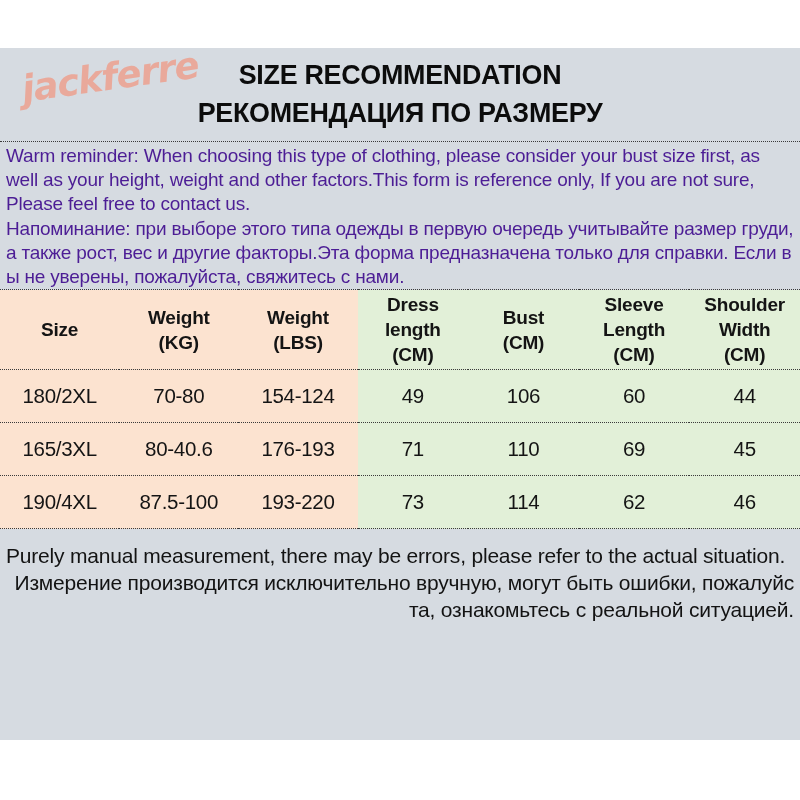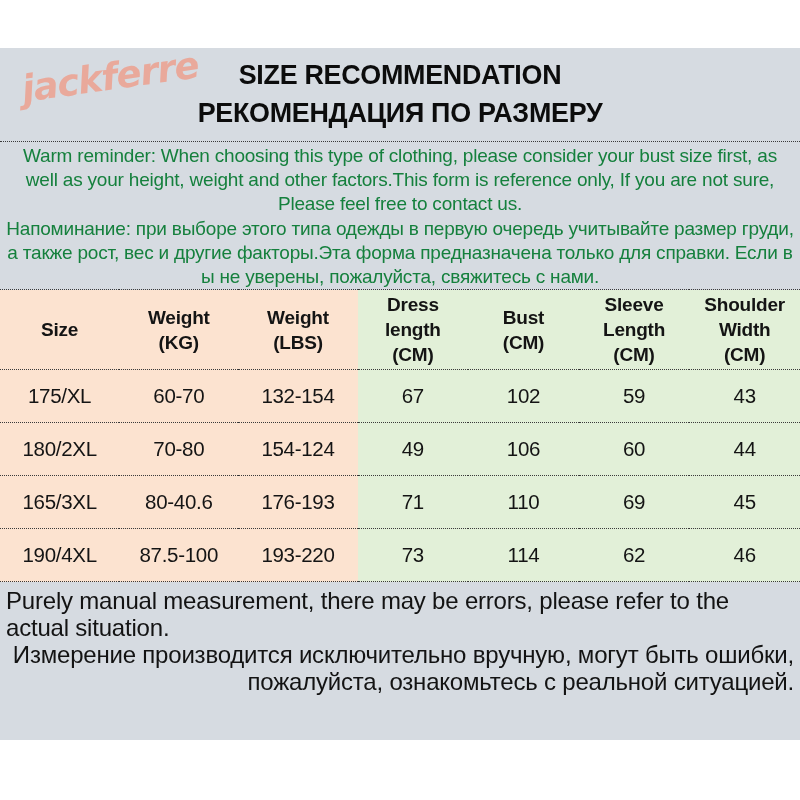--- a/index.html
+++ b/index.html
@@ -52,22 +52,21 @@
     transform:scaleX(.96);
     letter-spacing:-.3px;
   }
 
   
   .note{
     margin:2px 6px 0;
     font-size:19px;
     line-height:24px;
     letter-spacing:-.2px;
-    color:#15803d;
-    text-align:center;
+    color:#4c1d95;
   }
   .note.ru{margin-top:1px;word-break:break-all;}
 
   
   table{
     width:100%;
     border-collapse:collapse;
     table-layout:fixed;
   }
   thead tr{border-top:1.5px dotted var(--dots);border-bottom:1.5px dotted var(--dots);}
@@ -86,22 +85,22 @@
     font-size:20.5px;
     letter-spacing:-.3px;
   }
   .cp{background:var(--peach);}
   .cg{background:var(--green);}
   th.cp{width:14.9%;}
   th.cg{width:13.825%;}
 
   
   .footnote{
-    margin:5px 6px 0;
-    font-size:24px;
+    margin:13px 6px 0;
+    font-size:21px;
     line-height:27px;
     letter-spacing:-.2px;
     color:#131313;
   }
   .footnote.ru{margin-top:0;word-break:break-all;text-align:right;}
 </style>
 </head>
 <body>
 
 <div class="panel">
@@ -133,29 +132,20 @@
         <th class="cg">Sleeve
 Length
 (CM)</th>
         <th class="cg">Shoulder
 Width
 (CM)</th>
       </tr>
     </thead>
     <tbody>
       <tr>
-        <td class="cp">175/XL</td>
-        <td class="cp">60-70</td>
-        <td class="cp">132-154</td>
-        <td class="cg">67</td>
-        <td class="cg">102</td>
-        <td class="cg">59</td>
-        <td class="cg">43</td>
-      </tr>
-      <tr>
         <td class="cp">180/2XL</td>
         <td class="cp">70-80</td>
         <td class="cp">154-124</td>
         <td class="cg">49</td>
         <td class="cg">106</td>
         <td class="cg">60</td>
         <td class="cg">44</td>
       </tr>
       <tr>
         <td class="cp">165/3XL</td>

